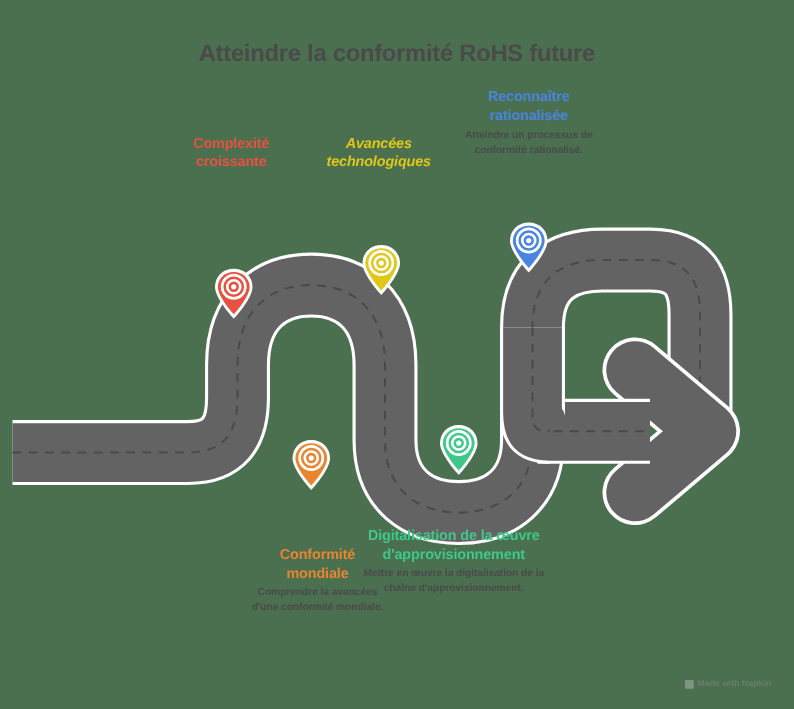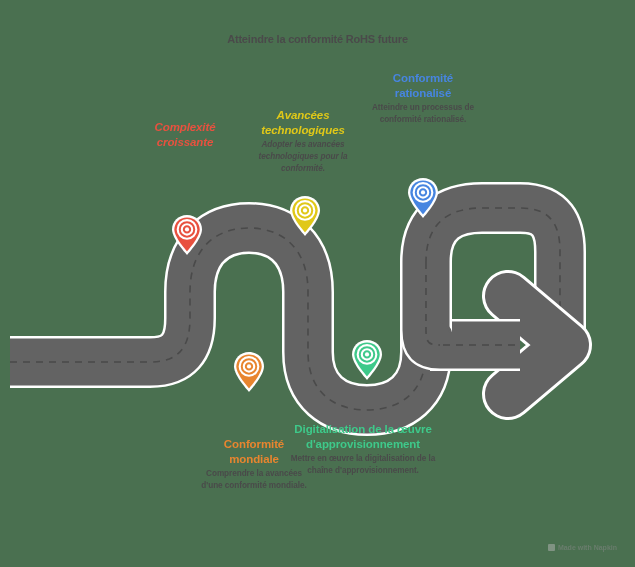--- a/index.html
+++ b/index.html
@@ -22,21 +22,21 @@
     height: 567px;
   }
 
   
   #title {
     position: absolute;
     top: 33px;
     left: 0;
     width: 635px;
     text-align: center;
-    font-size: 11px;
+    font-size: 19px;
     font-weight: bold;
     color: #4a4a4a;
     letter-spacing: -0.2px;
   }
 
   
   #road-layer {
     position: absolute;
     top: 0;
     left: 0;
@@ -58,21 +58,21 @@
   .step-desc {
     font-size: 8.2px;
     font-weight: bold;
     line-height: 1.42;
     color: #4a4a4a;
     margin-top: 2px;
     letter-spacing: -0.05px;
   }
 
   
-  #step-1 { left: 129px; top: 120px; width: 112px; font-style: italic; }
+  #step-1 { left: 129px; top: 108px; width: 112px; }
   #step-2 { left: 247px; top: 108px;  width: 112px; font-style: italic; }
   #step-3 { left: 367px; top: 71px;  width: 112px; }
   #step-4 { left: 198px; top: 437px; width: 112px; }
   #step-5 { left: 288px; top: 422px; width: 150px; }
 
   
   .pin {
     position: absolute;
     width: 34px;
     height: 44px;
@@ -196,25 +196,24 @@
     <circle cx="17" cy="16.4" r="5.2" fill="none" stroke="#ffffff" stroke-width="2.1"></circle>
     <circle cx="17" cy="16.4" r="2.1" fill="#ffffff"></circle>
   </svg>
 
   <div class="step" id="step-1">
     <div class="step-title" style="color:#e8513f">Complexité croissante</div>
   </div>
 
   <div class="step" id="step-2">
     <div class="step-title" style="color:#e0c818">Avancées technologiques</div>
-    <div class="step-desc">Adopter les avancées technologiques pour la conformité.</div>
   </div>
 
   <div class="step" id="step-3">
-    <div class="step-title" style="color:#4785e0">Conformité rationalisé</div>
+    <div class="step-title" style="color:#4785e0">Reconnaître rationalisée</div>
     <div class="step-desc">Atteindre un processus de conformité rationalisé.</div>
   </div>
 
   <div class="step" id="step-4">
     <div class="step-title" style="color:#e8852f">Conformité mondiale</div>
     <div class="step-desc">Comprendre la avancées d'une conformité mondiale.</div>
   </div>
 
   <div class="step" id="step-5">
     <div class="step-title" style="color:#3ec98a">Digitalisation de la œuvre d'approvisionnement</div>

